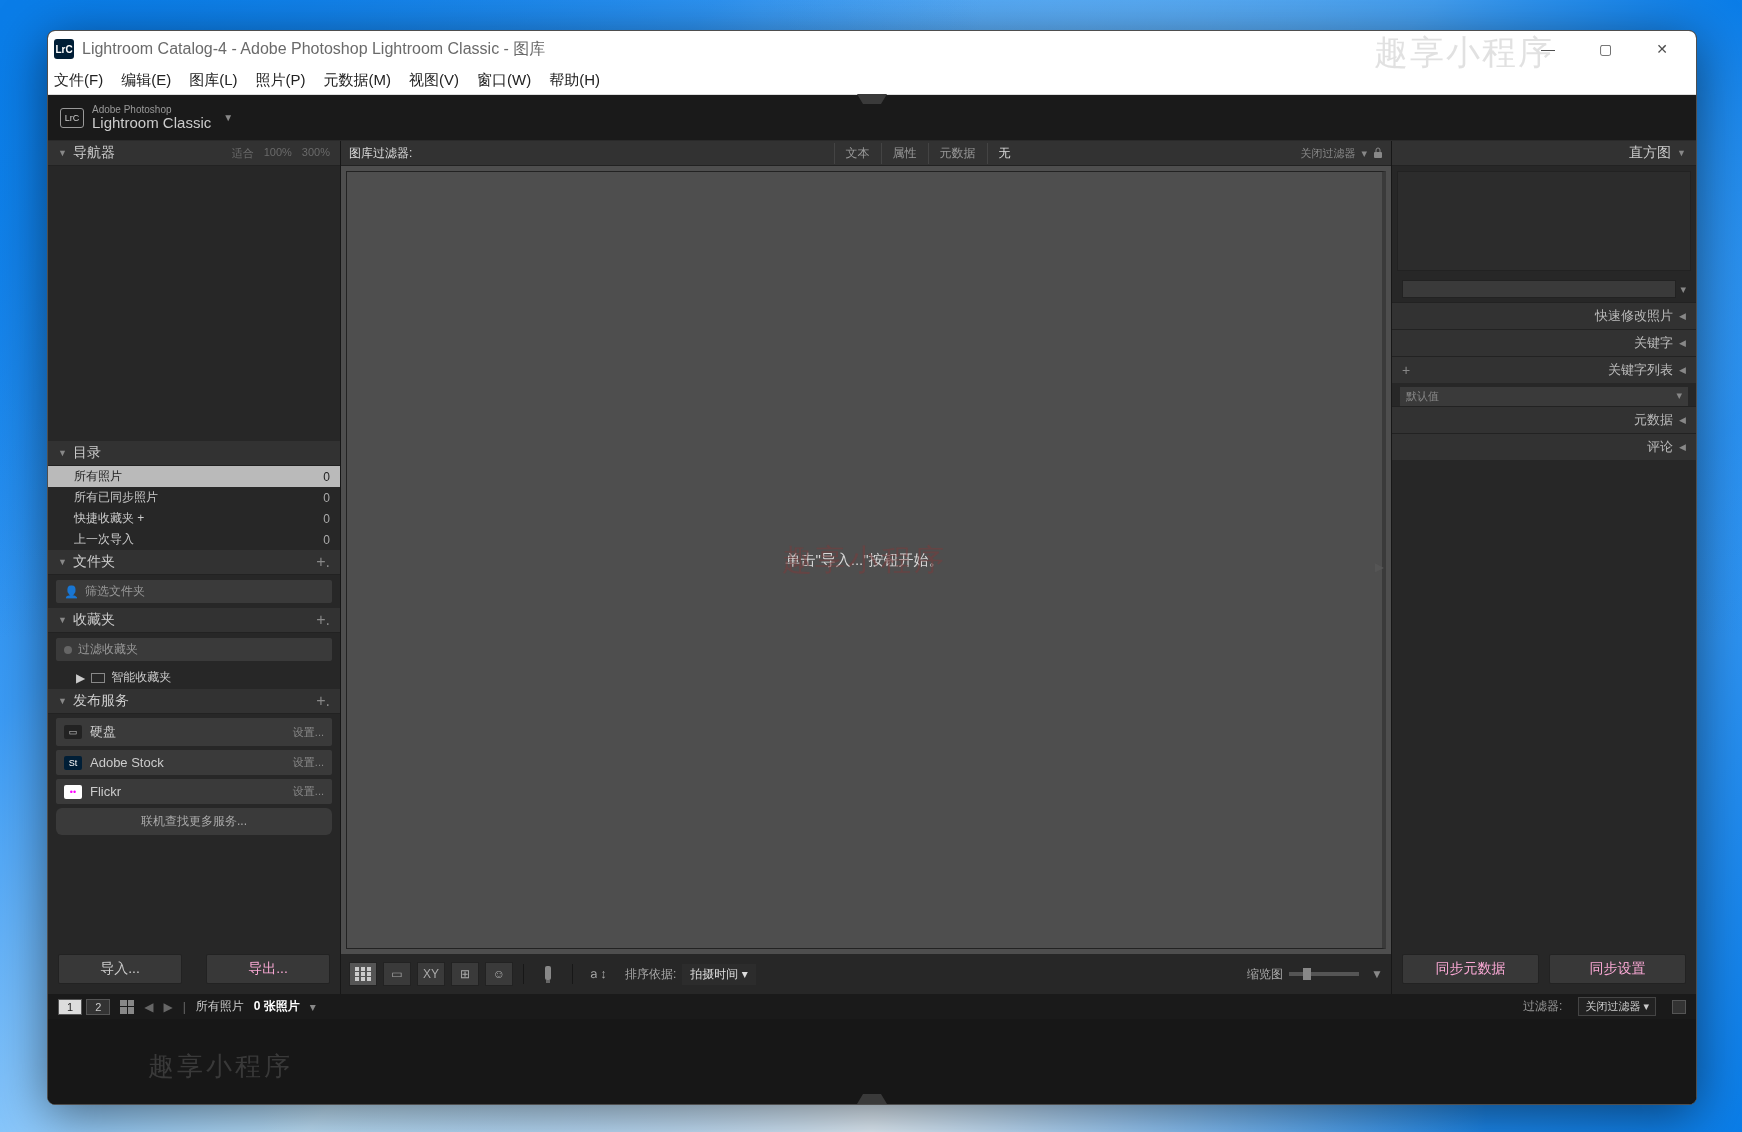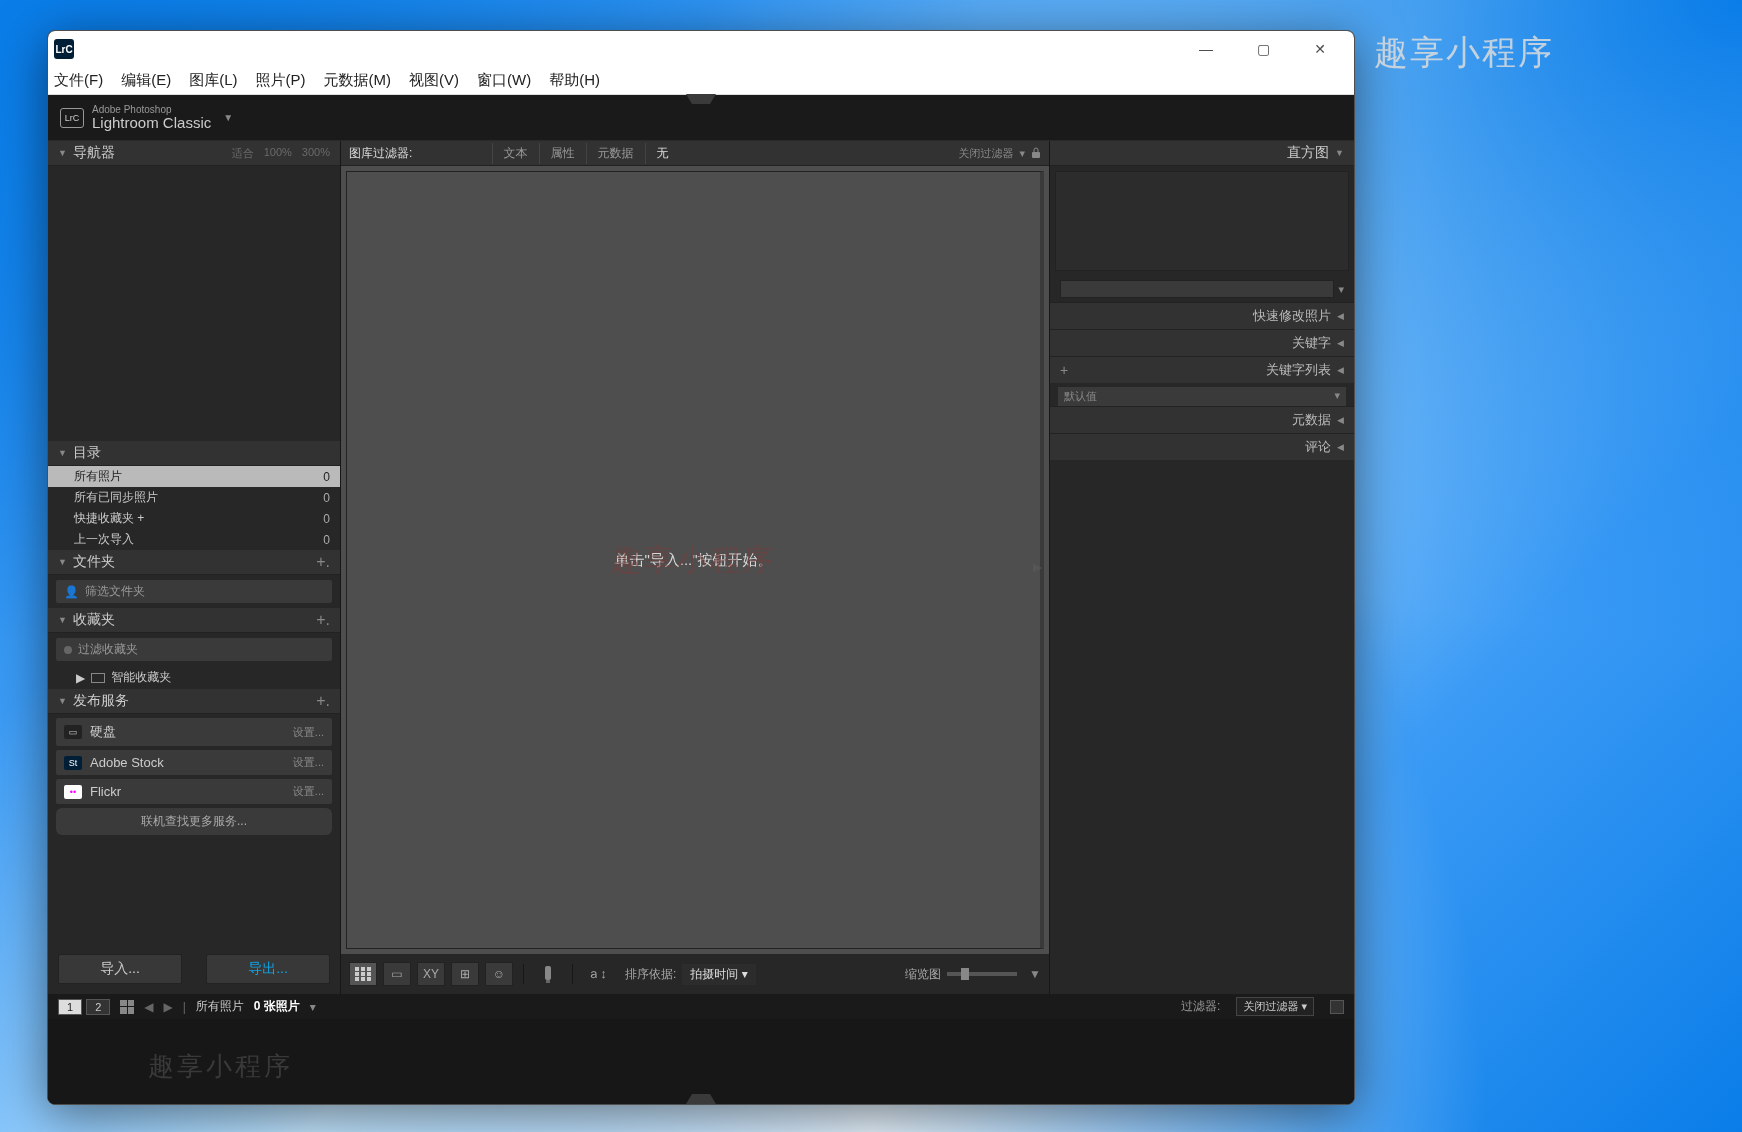--- a/index.html
+++ b/index.html
@@ -13,21 +13,21 @@
     .desktop-curve {
       position: absolute;
       inset: 0;
       background: radial-gradient(ellipse at bottom center, #e8f5ff 0%, rgba(232,245,255,0) 50%),
                   radial-gradient(ellipse at top left, #0a7de8 0%, rgba(10,125,232,0) 40%),
                   radial-gradient(ellipse at top right, #0a7de8 0%, rgba(10,125,232,0) 40%);
     }
     .window {
       position: absolute;
       left: 47px; top: 30px;
-      width: 1308px; height: 1075px;
+      width: 1650px; height: 1075px;
       background: #000;
       border: 1px solid #4e4e4e;
       border-radius: 8px;
       box-shadow: 0 10px 50px rgba(0,0,0,0.5);
       overflow: hidden;
       display: flex;
       flex-direction: column;
     }
     .titlebar {
       height: 36px;
@@ -203,21 +203,21 @@
       flex: 1;
       background: #383838;
       border: 1px solid #222;
       color: #ccc;
       font-size: 14px;
       padding: 5px 0;
       text-align: center;
       cursor: pointer;
       border-radius: 2px;
     }
-    .imp-btn.disabled { color: #0ea5e9; }
+    .imp-btn.disabled { color: #f9a8d4; }
 
     .filter-bar {
       height: 25px;
       background: #323232;
       display: flex;
       align-items: center;
       padding: 0 8px;
       color: #aaa;
       font-size: 12px;
       border-bottom: 1px solid #222;
@@ -375,20 +375,21 @@
 </head>
 <body>
 
 <div class="desktop-curve"></div>
 <div class="watermark-top">趣享小程序</div>
 
 <div class="window">
 
   <div class="titlebar">
     <div class="app-icon">LrC</div>
+    <div>Lightroom Catalog-4 - Adobe Photoshop Lightroom Classic - 图库</div>
     <div class="title-controls">
       <span>—</span>
       <span>▢</span>
       <span>✕</span>
     </div>
   </div>
 
   <div class="menubar">
     <span>文件(F)</span>
     <span>编辑(E)</span>
@@ -602,20 +603,24 @@
       <div class="quick-sec-row" style="margin-top:-4px">
         <span>元数据</span>
         <span class="tri-r">◀</span>
       </div>
       <div class="quick-sec-row">
         <span>评论</span>
         <span class="tri-r">◀</span>
       </div>
 
       <div class="flex-fill"></div>
+      <div class="right-btn-bar">
+        <div class="imp-btn disabled">同步元数据</div>
+        <div class="imp-btn disabled">同步设置</div>
+      </div>
     </div>
   </div>
 
   <div class="filmstrip-header">
     <div class="view-switch">
       <div class="vbtn active">1</div>
       <div class="vbtn">2</div>
     </div>
     <div class="mini-grid">
       <div></div>

